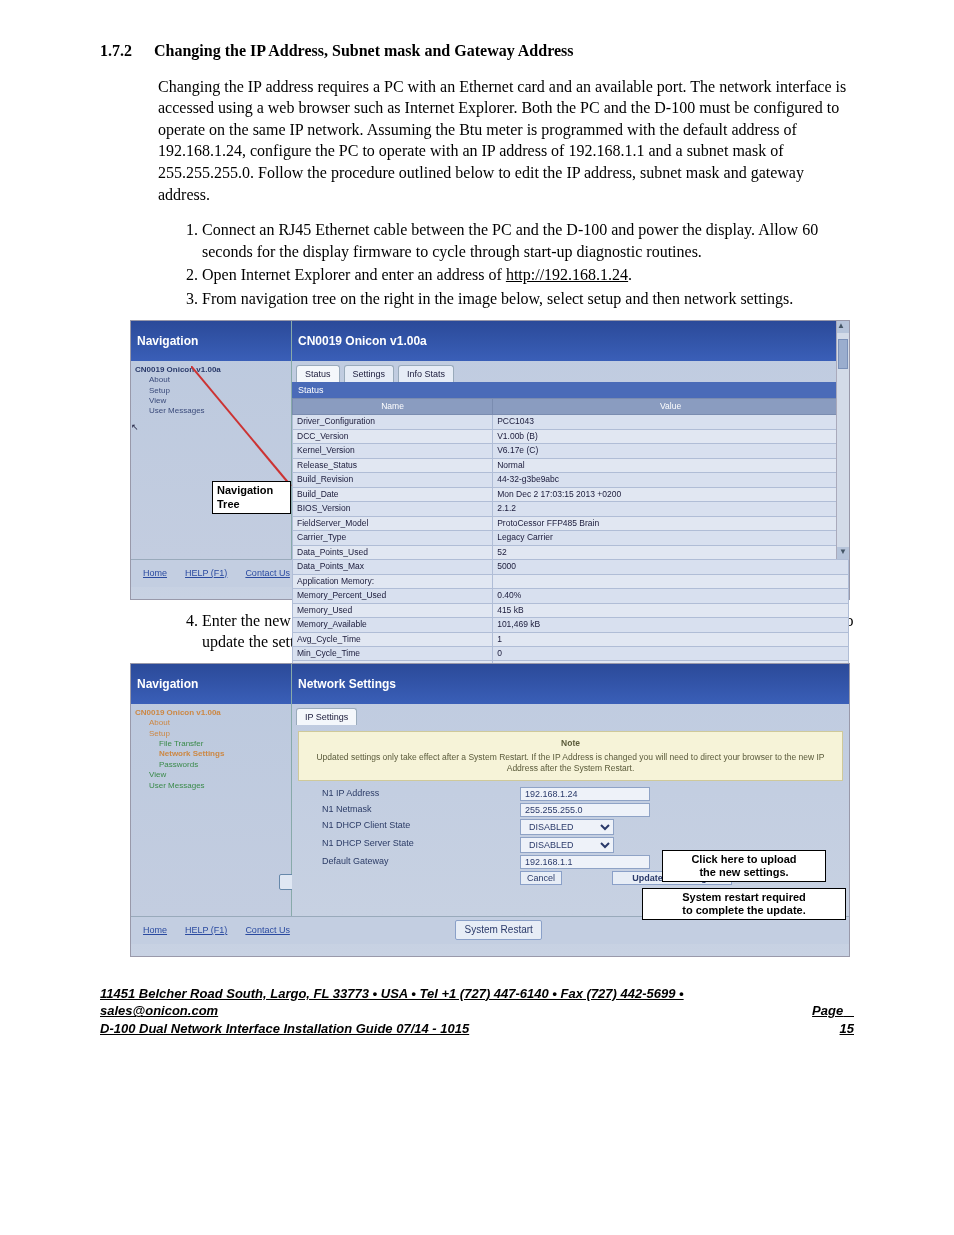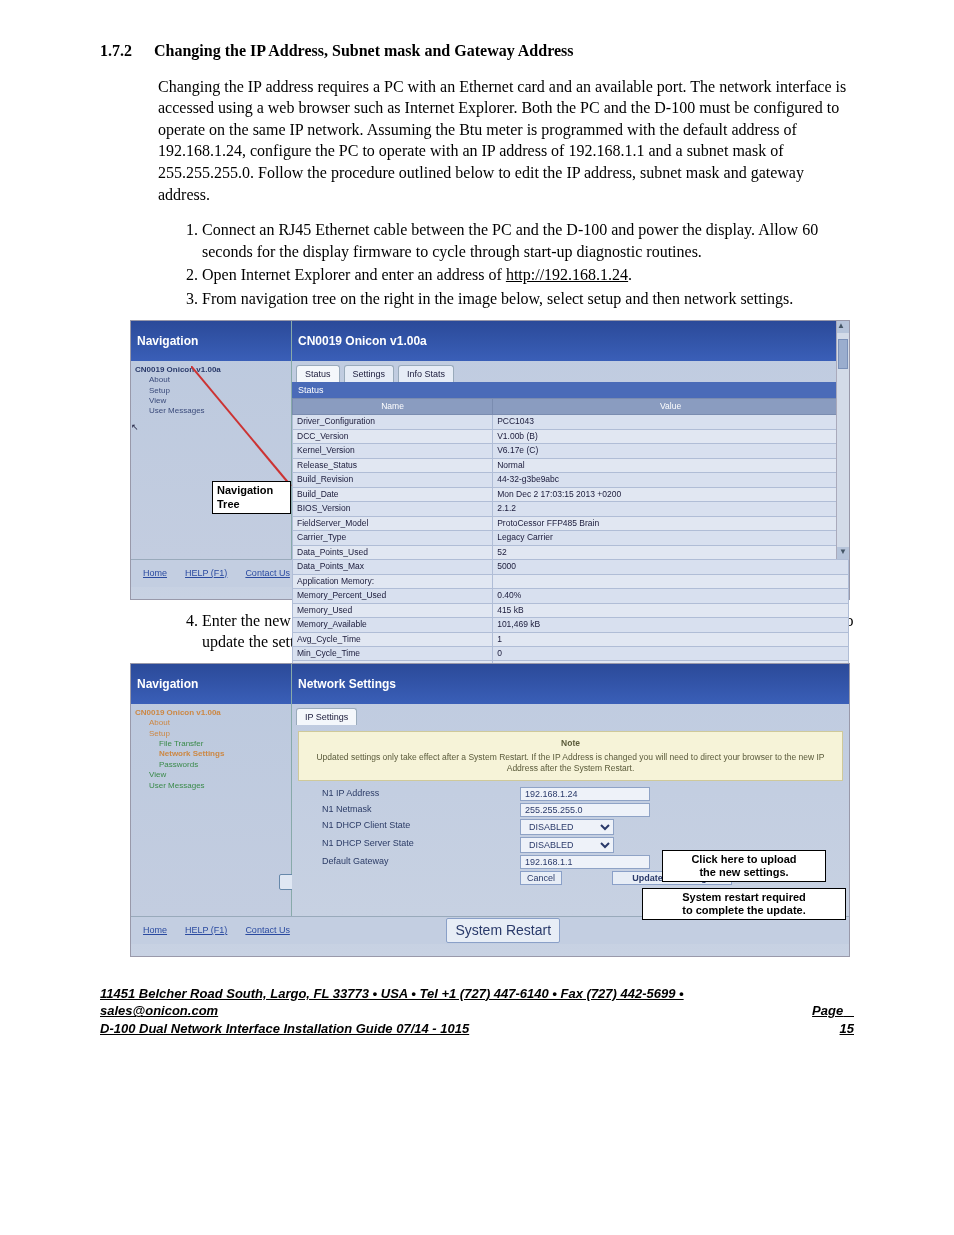--- a/index.html
+++ b/index.html
@@ -98,21 +98,21 @@
     white-space:nowrap; overflow:hidden;
   }
   .grid tr:nth-child(even) td { background:#e1e7f2;}
   .shot-footer {
     background:#c3cee1; border-top:1px solid #9ab;
     padding:4px 6px; display:flex; gap:6px; align-items:center;
     height: 28px; box-sizing:border-box;
   }
   .btn {
     background:#e7edf6; border:1px solid #8aa0c8;
-    padding:2px 8px; font-size:14px; border-radius:2px;
+    padding:2px 8px; font-size:10px; border-radius:2px;
     color:#2a3a6a;
   }
   .link-btn { color:#2a4aa0; text-decoration:underline; font-size:9px; padding:2px 6px;}
   .footer-spacer { flex:1; }
   
   .shot2 { height: 292px; }
   .shot2 .top { height: 252px; }
   .net-note {
     background:#f6f3d8; border:1px solid #cfc99a;
     margin:6px; padding:6px 8px; font-size:8.5px; color:#5a5a3a;text-align:center;

